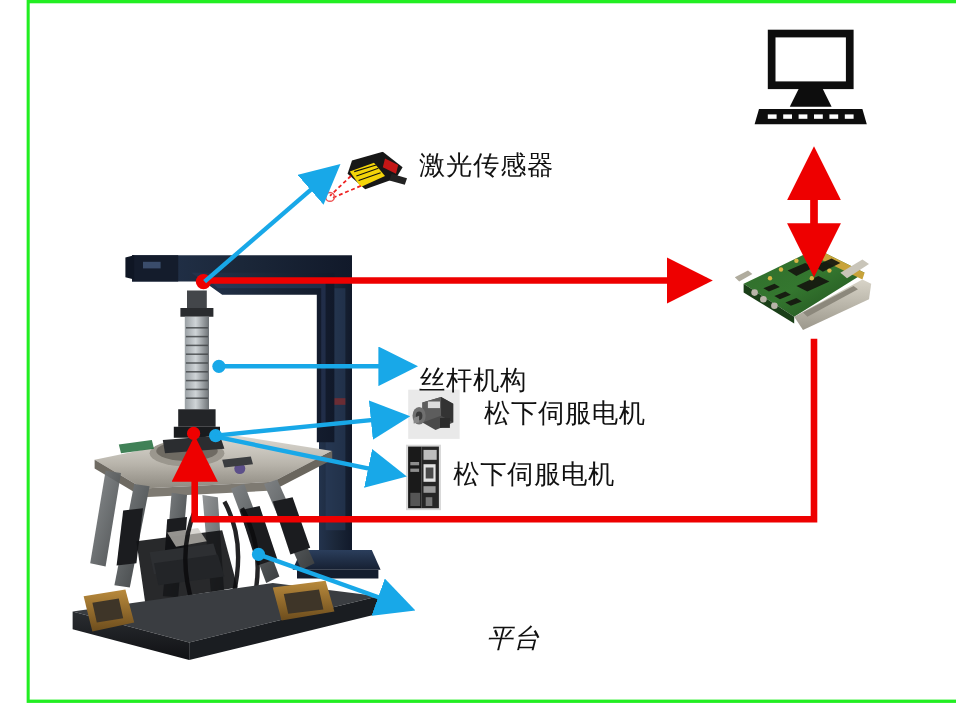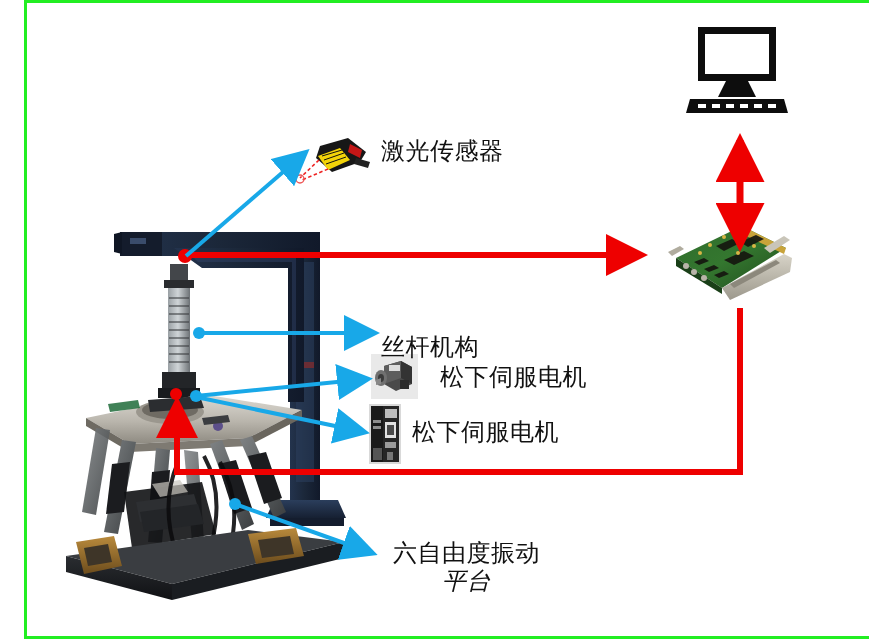--- a/index.html
+++ b/index.html
@@ -277,16 +277,15 @@
   </svg>
 
   <div class="lbl" style="left:357px;top:136px;">激光传感器</div>
 
   <div class="lbl" style="left:357px;top:332px;">丝杆机构</div>
 
   <div class="lbl" style="left:416px;top:362px;">松下伺服电机</div>
 
   <div class="lbl" style="left:388px;top:417px;">松下伺服电机</div>
 
-  <div class="lbl ctr" style="left:355px;top:538px;width:175px;">六自由度振动</div>
   <div class="lbl ctr" style="left:355px;top:566px;width:175px;font-style:italic;">平台</div>
 
 </div>
 
 </body></html>

